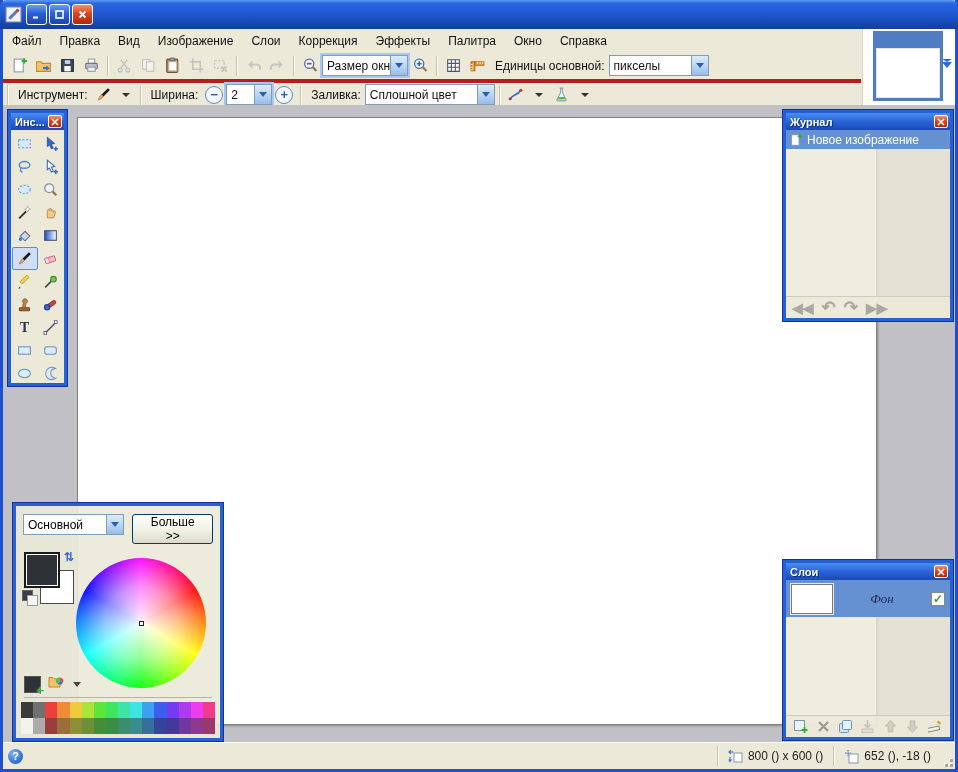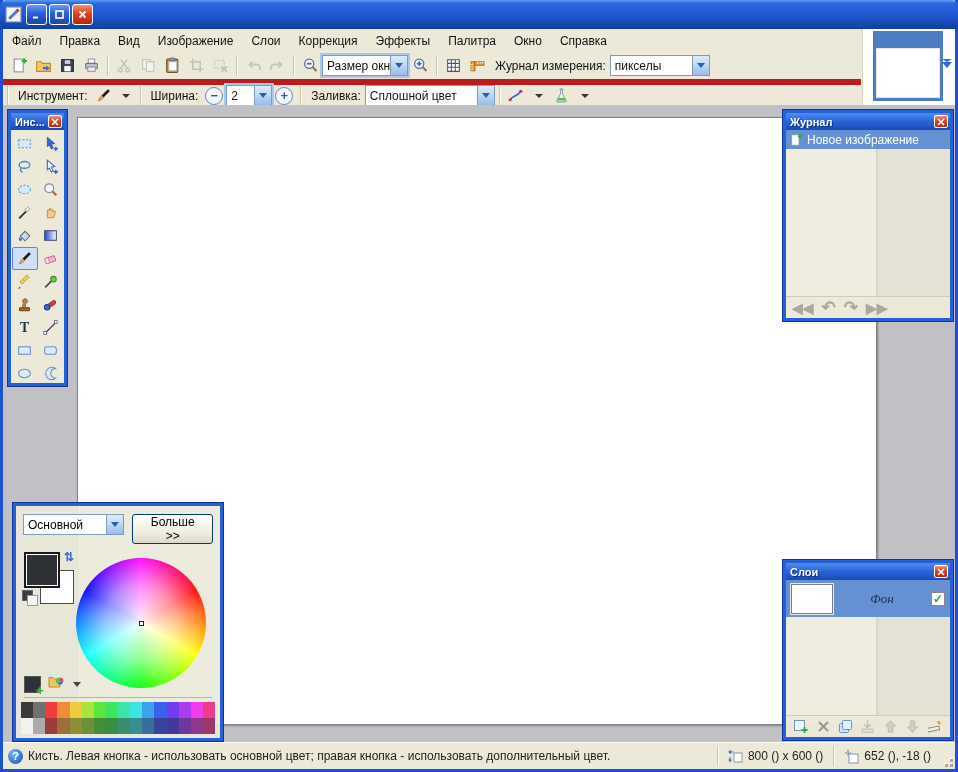--- a/index.html
+++ b/index.html
@@ -36,21 +36,21 @@
   .thumb-chevron:before { content:""; position:absolute; left:-5px; top:-9px; width:0; height:0;
     border-left:5px solid transparent; border-right:5px solid transparent;
     border-top:3px solid #2a6ae0; }
 
   .menubar { position:absolute; top:29px; left:0; height:23px; right:94px;
     display:flex; align-items:center; font-size:12px; color:#111; }
   .menu-item { padding:20px 9px; cursor:default; }
 
   .toolbar { position:absolute; left:0; height:27px; right:94px; display:flex;
     align-items:center; font-size:12px; color:#111; padding-left:4px; }
-  #toolbar1 { top:52px; } #toolbar2 { top:79px; border-top:6px solid #b91c1c; }
+  #toolbar1 { top:52px; } #toolbar2 { top:79px; border-top:4px solid #b91c1c; }
   .tbtn { width:24px; height:22px; display:flex; align-items:center; justify-content:center;
     border-radius:2px; }
   .tbtn svg { width:17px; height:17px; }
   .tbtn.disabled { opacity:.45; }
   .tsep { width:1px; height:20px; background:#c6c3b3; margin:0 4px; box-shadow:1px 0 0 #fffdf2; }
   .tlabel { margin:0 4px 0 6px; white-space:nowrap; }
 
   .combo { height:21px; background:#fff; border:1px solid #7f9db9; display:flex;
     align-items:center; font-size:12px; }
   .combo .val { flex:1; padding:0 4px; white-space:nowrap; overflow:hidden; }
@@ -311,21 +311,21 @@
       <path d="M2.5 2.5h11v11h-11zM2.5 6h11M2.5 9.7h11M6 2.5v11M9.7 2.5v11" fill="#fff" stroke="#4a5568"></path>
         </svg>
       </span>
     <span class="tbtn">
         <svg viewBox="0 0 16 16">
       <path d="M2 4.5h3.5V13H2z" fill="#f0a040" stroke="#b06a10"></path>
       <path d="M5.5 4.5H14v3.3H5.5z" fill="#f0a040" stroke="#b06a10"></path>
       <path d="M8 4.5v1.6M10.5 4.5v1.6M13 4.5v1.6M2 7h1.4M2 9.5h1.4M2 12h1.4" stroke="#fff" stroke-width=".9"></path>
         </svg>
       </span>
-    <span class="tlabel">Журнал измерения:</span>
+    <span class="tlabel">Единицы основной:</span>
     <span class="combo" style="width:100px">
       <span class="val">пикселы</span>
       <span class="cbtn"></span>
       </span>
   </div>
 
   <div class="toolbar" id="toolbar2">
     <span class="tsep" style="margin-left:0"></span>
     <span class="tlabel">Инструмент:</span>
     <span class="tbtn">
@@ -668,21 +668,20 @@
         <path d="M3 13.5l7-9 2.8 2.2-7 9H3z" fill="#f4f0e0" stroke="#8a8a82" transform="rotate(40 7 7)"></path>
         <path d="M9.5 2.5l3 2.4" stroke="#e0a030" stroke-width="2.4"></path>
           </svg>
         </span>
     </div>
   </div>
 
   <div class="statusbar">
     <div class="sb-hint">
       <span class="help-ico">?</span>
-      <span>Кисть. Левая кнопка - использовать основной цвет; правая кнопка - использовать дополнительный цвет.</span>
     </div>
     <span class="sb-sep"></span>
     <div class="sb-sect">
       <svg viewBox="0 0 15 15">
         <rect x="6" y="4" width="8" height="9" fill="#fff" stroke="#8a94a8"></rect>
         <path d="M1 3h4.5M3 1.2L1 3l2 1.8M2 8v4.5M.8 10.5L2 12.5l1.4-2" fill="none" stroke="#3a6ad0" stroke-width="1.1"></path>
         </svg>
       <span>800 () x 600 ()</span>
     </div>
     <span class="sb-sep"></span>

